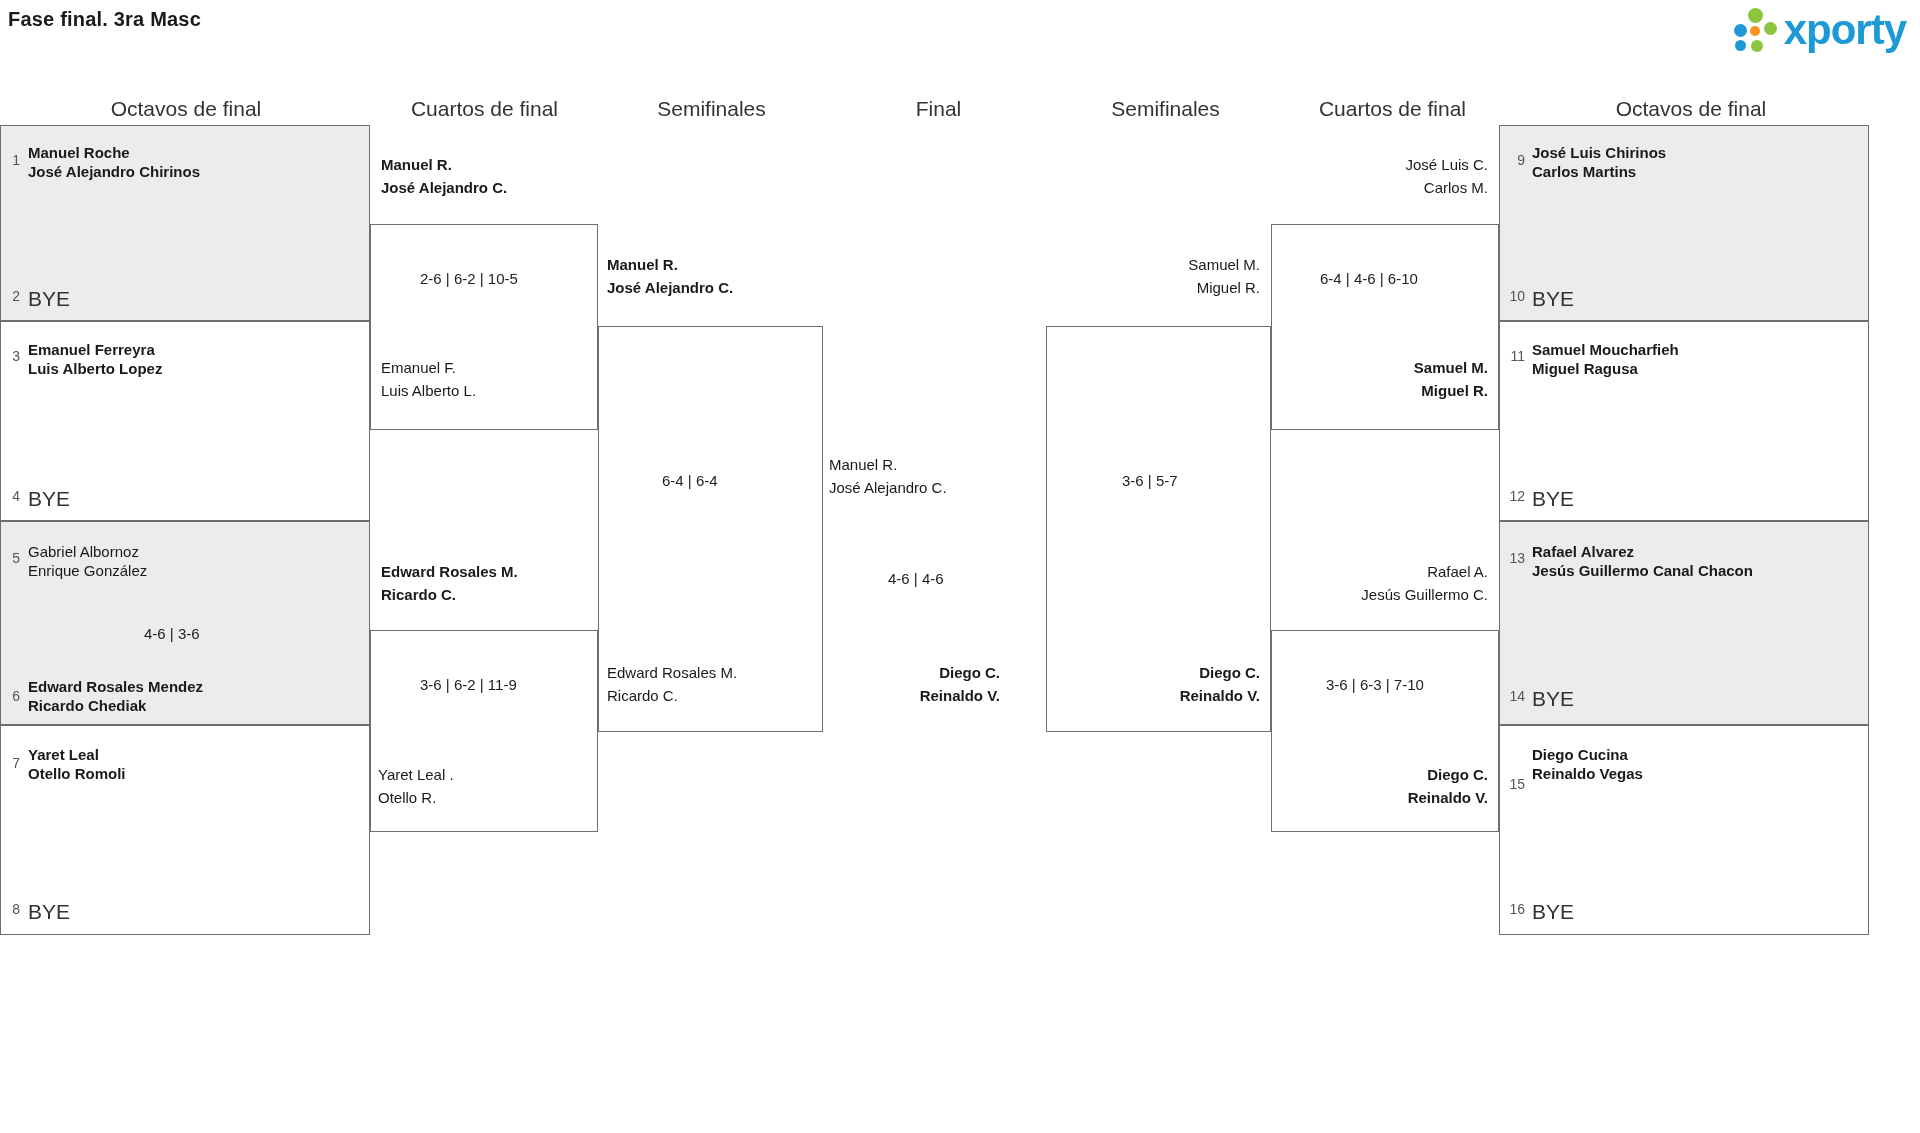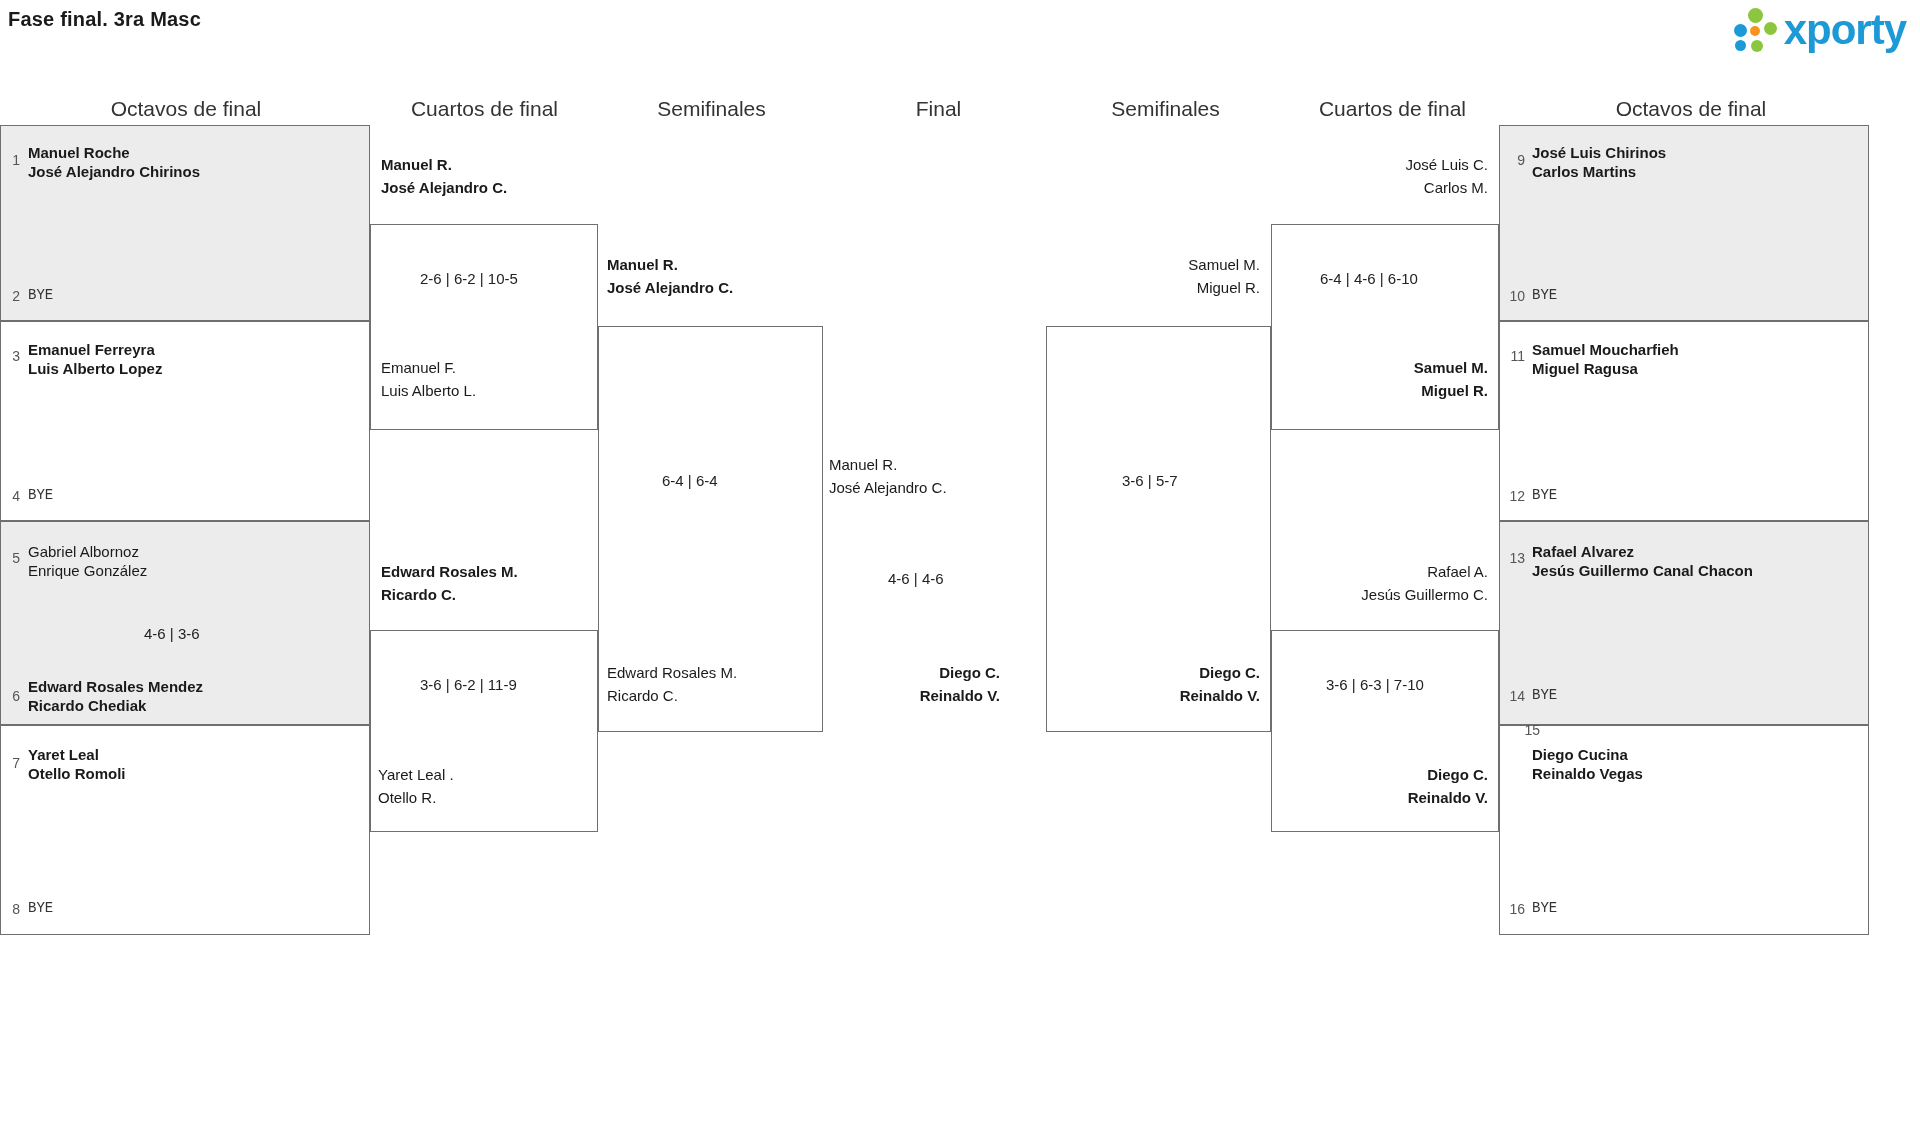--- a/index.html
+++ b/index.html
@@ -88,23 +88,22 @@
     white-space: nowrap;
   }
   .player.bold {
     font-weight: bold;
   }
   .player.right {
     text-align: right;
   }
   .bye {
     position: absolute;
-    font-size: 14px;
+    font-size: 21px;
     color: #333;
-    font-family: Liberation Mono, monospace;
   }
   .score {
     position: absolute;
     font-size: 15px;
     color: #222;
     white-space: nowrap;
   }
 </style>
 </head>
 <body>
@@ -226,17 +225,17 @@
 <div class="bye" style="left:1532px; top:487px;">BYE</div>
 
 <div class="box shaded" style="left:1499px; top:521px; width:370px; height:204px;"></div>
 <div class="seed" style="left:1501px; top:550px;">13</div>
 <div class="player bold" style="left:1532px; top:542px;">Rafael Alvarez</div>
 <div class="player bold" style="left:1532px; top:561px;">Jesús Guillermo Canal Chacon</div>
 <div class="seed" style="left:1501px; top:688px;">14</div>
 <div class="bye" style="left:1532px; top:687px;">BYE</div>
 
 <div class="box" style="left:1499px; top:725px; width:370px; height:210px;"></div>
-<div class="seed" style="left:1501px; top:722px;margin-left:15px;">15</div>
+<div class="seed" style="left:1501px; top:776px;">15</div>
 <div class="player bold" style="left:1532px; top:745px;">Diego Cucina</div>
 <div class="player bold" style="left:1532px; top:764px;">Reinaldo Vegas</div>
 <div class="seed" style="left:1501px; top:901px;">16</div>
 <div class="bye" style="left:1532px; top:900px;">BYE</div>
 
 </body></html>

